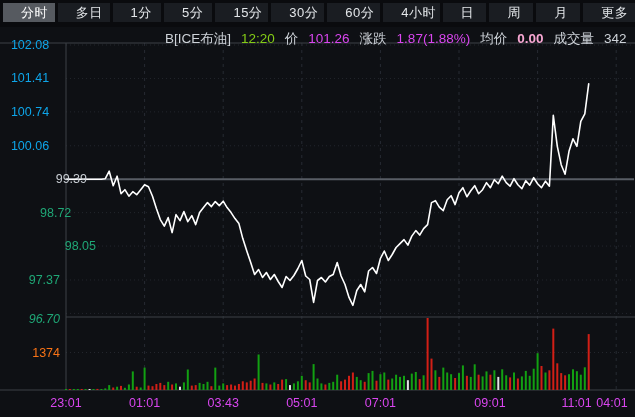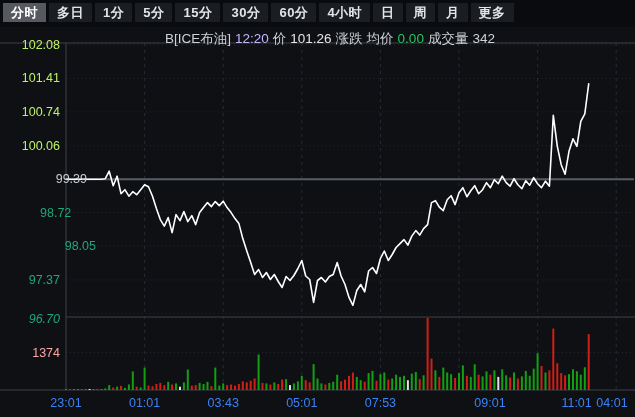--- a/index.html
+++ b/index.html
@@ -9,55 +9,55 @@
     position:relative; width:635px; height:417px;
     background:#0e1014; overflow:hidden;
   }
   
   .tabbar {
     position:absolute; top:0; left:0; width:635px; height:27px;
     background:#0a0b0e; display:flex; align-items:flex-start;
     padding:3px 0 0 3px; gap:3px;
   }
   .tab {
-    background:#1a1d22; color:#e3e6e9; font-size:13px; font-weight:700;
-    height:19px; line-height:19px; padding:0 8px; min-width:20px;
+    background:#1a1d22; color:#e3e6e9; font-size:13px; font-weight:400;
+    height:19px; line-height:19px; padding:0 18px; min-width:20px;
     text-align:center; cursor:pointer; letter-spacing:0.5px; white-space:nowrap;
   }
   .tab.active { background:#565a60; color:#ffffff; }
   
   .infobar {
     position:absolute; top:30px; left:165px; height:17px;
-    font-size:13.5px; display:flex; gap:4px; white-space:nowrap;
+    font-size:13.5px; display:flex; gap:10px; white-space:nowrap;
     align-items:center;
   }
   .c-label { color:#ced3d9; }
-  .c-cyan  { color:#c4b5fd; }
-  .c-red   { color:#e5e5e5; }
-  .c-green { color:#22c55e; }
+  .c-cyan  { color:#84cc16; }
+  .c-red   { color:#d946ef; }
+  .c-green { color:#f9a8d4;font-weight:bold; }
   
   .chart { position:absolute; top:0; left:0; width:635px; height:417px; }
   .chart svg { position:absolute; top:0; left:0; }
   .grid-dot  { stroke:#23262d; stroke-width:1; stroke-dasharray:1 3; }
   .grid-dash { stroke:#272b33; stroke-width:1; stroke-dasharray:3 4; }
   .prevclose { stroke:#585d65; stroke-width:2; }
   .border    { stroke:#3c4047; stroke-width:1; }
   .priceline { fill:none; stroke:#ffffff; stroke-width:1.6;
                stroke-linejoin:round; stroke-linecap:round; }
   .ylbl {
     position:absolute; left:0; width:60px; text-align:right;
     font-size:12.5px; line-height:14px;
   }
-  .lbl-up   { color:#bef264; }
+  .lbl-up   { color:#0ea5e9;text-align:center; }
   .lbl-down { color:#1fa776; }
   .lbl-flat { color:#c9ced4;margin-left:27px; }
-  .lbl-vol  { color:#fca5a5; }
+  .lbl-vol  { color:#f97316; }
   .xlbl {
     position:absolute; top:396px; width:44px; text-align:center;
-    font-size:12.5px; color:#3b82f6;
+    font-size:12.5px; color:#d946ef;
   }
 </style>
 </head>
 <body>
 
 <div class="app">
 
   <div class="tabbar">
     <div class="tab active">分时</div>
     <div class="tab">多日</div>
@@ -241,32 +241,33 @@
         <div class="ylbl lbl-flat" style="top: 172.2px;">99.39</div>
         <div class="ylbl lbl-down" style="top: 205.625px; padding-left: 40px;">98.72</div>
         <div class="ylbl lbl-down" style="top: 239.051px; margin-left: 36px;">98.05</div>
         <div class="ylbl lbl-down" style="top: 272.975px;">97.37</div>
         <div class="ylbl lbl-down" style="top: 312px; font-style: italic;">96.70</div>
         <div class="ylbl lbl-vol" style="top: 345.5px;">1374</div>
         <div class="xlbl" style="left: 44px;">23:01</div>
         <div class="xlbl" style="left: 122.6px;">01:01</div>
         <div class="xlbl" style="left: 201.2px;">03:43</div>
         <div class="xlbl" style="left: 279.8px;">05:01</div>
-        <div class="xlbl" style="left: 358.4px;">07:53</div>
+        <div class="xlbl" style="left: 358.4px;">07:01</div>
         <div class="xlbl" style="left: 420px; margin-left: 48px;">09:01</div>
         <div class="xlbl" style="left: 515.6px; margin-left: 39px;">11:01</div>
         <div class="xlbl" style="left: 590px;">04:01</div>
       </div>
   </div>
 
   <div class="infobar">
     <span class="c-label">B[ICE布油]</span>
     <span class="c-cyan">12:20</span>
     <span class="c-label">价</span>
     <span class="c-red">101.26</span>
     <span class="c-label">涨跌</span>
+    <span class="c-red">1.87(1.88%)</span>
     <span class="c-label">均价</span>
     <span class="c-green">0.00</span>
     <span class="c-label">成交量</span>
     <span class="c-label">342</span>
   </div>
 
 </div>
 
 </body></html>

